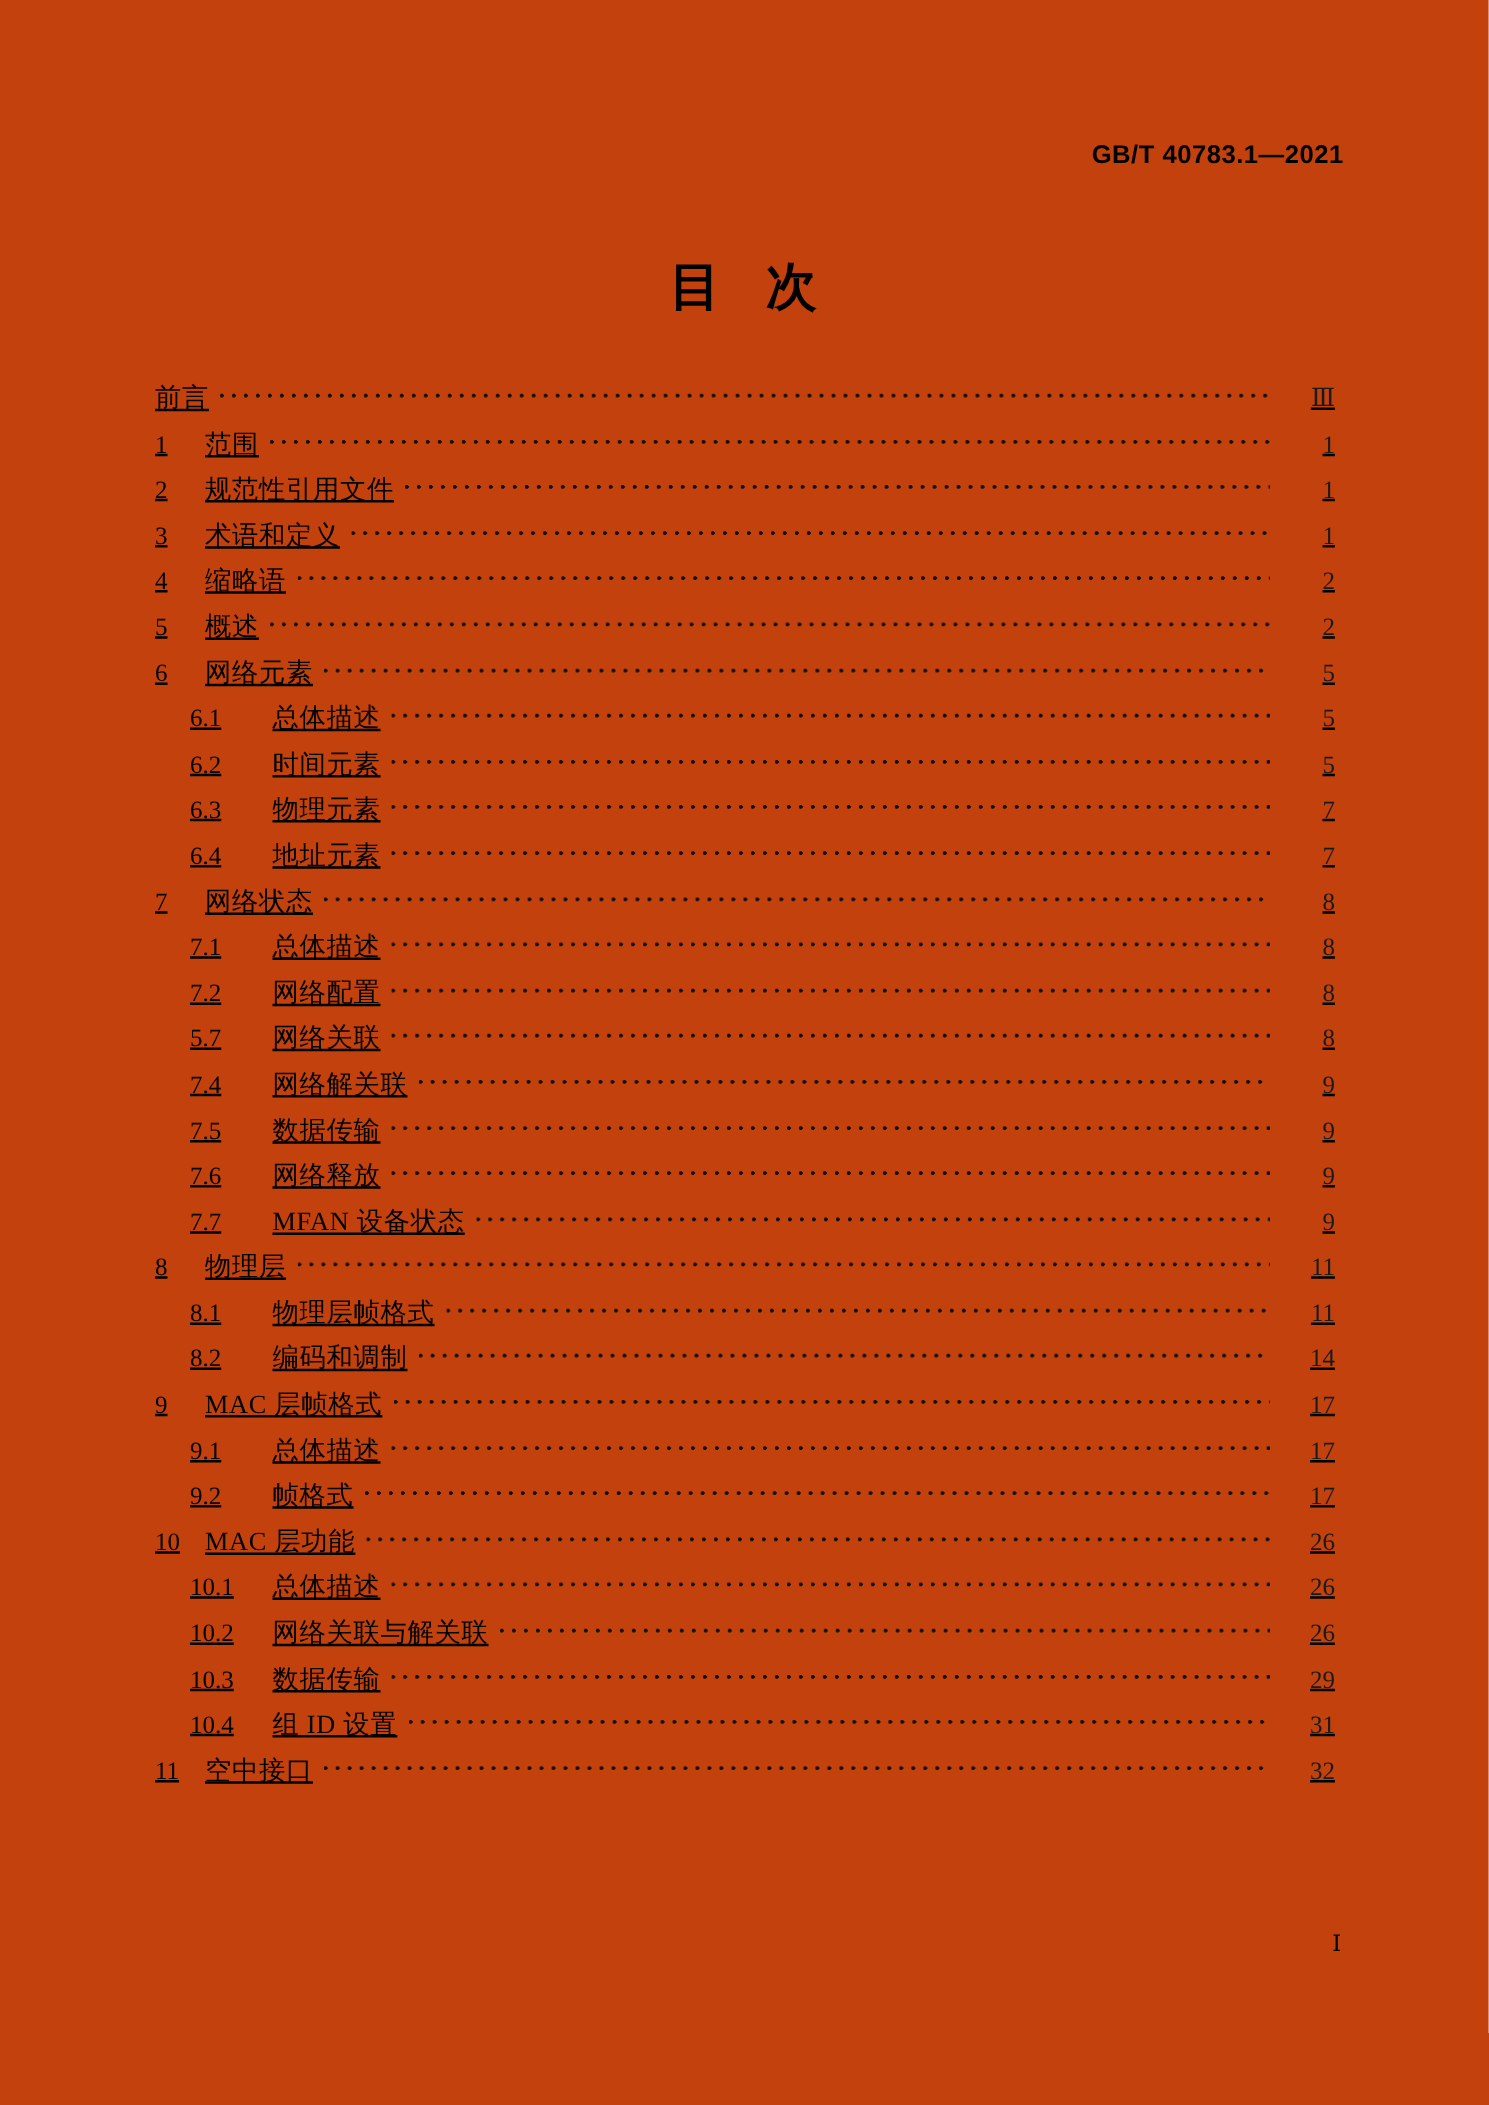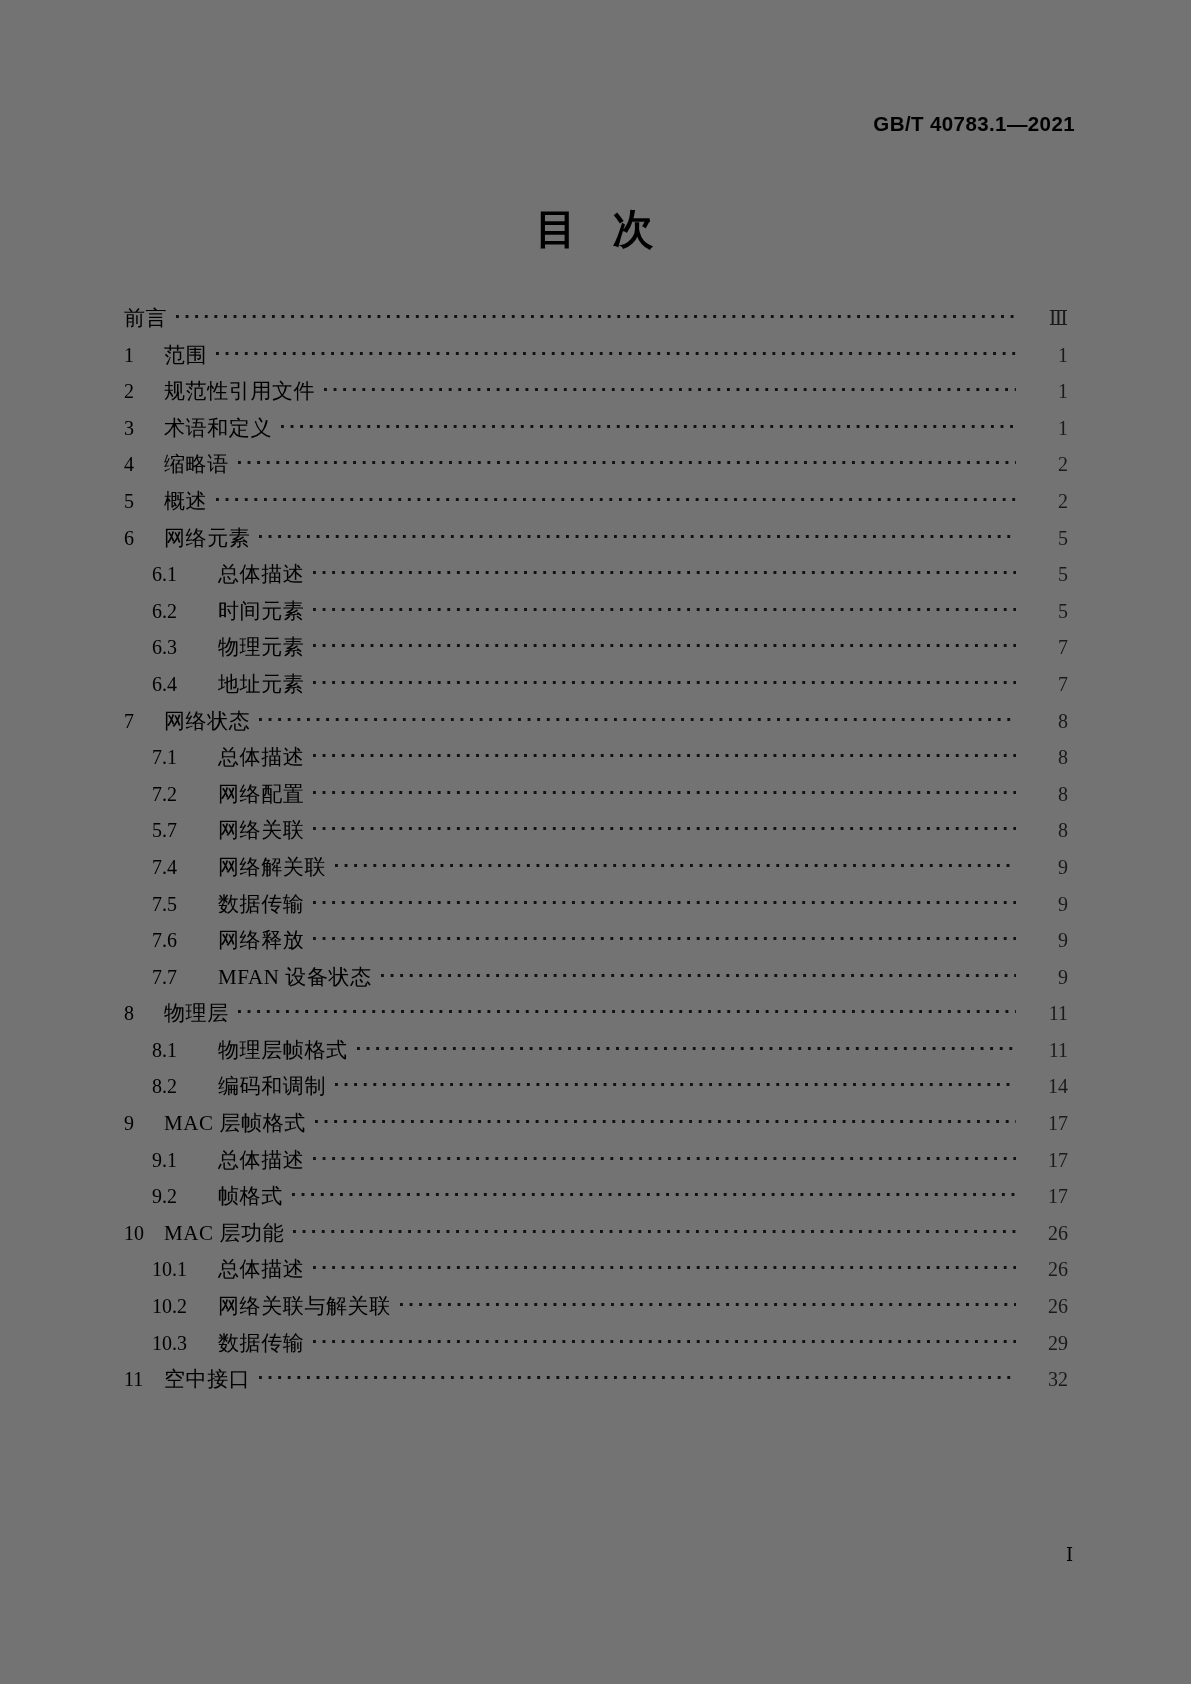--- a/index.html
+++ b/index.html
@@ -8,21 +8,21 @@
     background: #ffffff;
   }
   body {
     font-family: "Liberation Serif", "DejaVu Serif", serif;
     color: #000000;
   }
   .page {
     position: relative;
     width: 1191px;
     height: 1684px;
-    background: #737373;
+    background: #c2410c;
     margin: 0 auto;
     overflow: hidden;
     box-sizing: border-box;
   }
 
   
   .doc-header {
     position: absolute;
     top: 112px;
     right: 116px;
@@ -49,20 +49,21 @@
     display: inline-block;
     width: 34px;
   }
 
   
   .toc {
     position: absolute;
     top: 300px;
     left: 124px;
     width: 944px;
+    text-decoration: underline;
   }
   .toc-row {
     display: flex;
     align-items: baseline;
     height: 36.6px;
     font-size: 21px;
     line-height: 36.6px;
     white-space: nowrap;
   }
   
@@ -301,20 +302,26 @@
         <span class="toc-label">网络关联与解关联</span>
         <span class="toc-leader"></span>
         <span class="toc-page">26</span>
       </div>
       <div class="toc-row lvl2">
         <span class="toc-num">10.3</span>
         <span class="toc-label">数据传输</span>
         <span class="toc-leader"></span>
         <span class="toc-page">29</span>
       </div>
+      <div class="toc-row lvl2">
+        <span class="toc-num">10.4</span>
+        <span class="toc-label">组 ID 设置</span>
+        <span class="toc-leader"></span>
+        <span class="toc-page">31</span>
+      </div>
       <div class="toc-row lvl1">
         <span class="toc-num">11</span>
         <span class="toc-label">空中接口</span>
         <span class="toc-leader"></span>
         <span class="toc-page">32</span>
       </div>
     </div>
 
   <div class="page-footer">Ⅰ</div>
 

